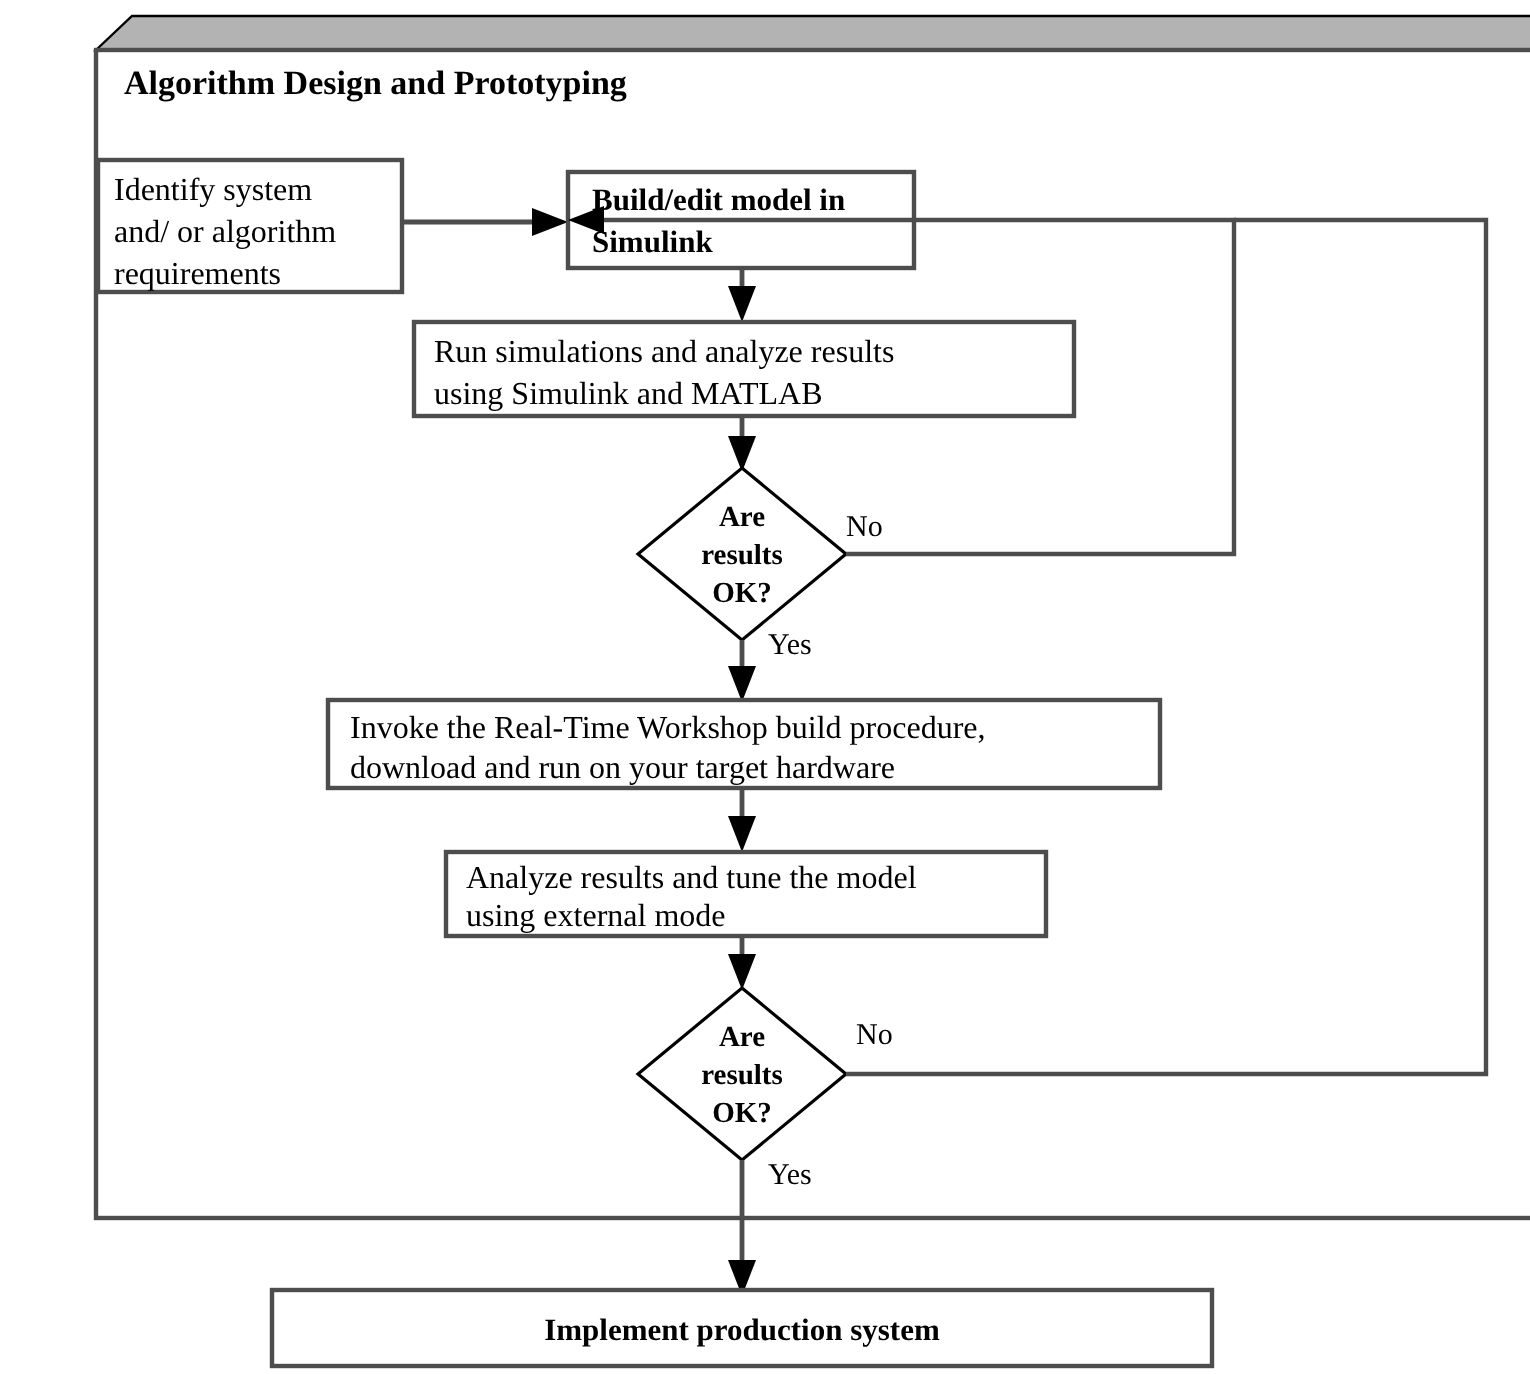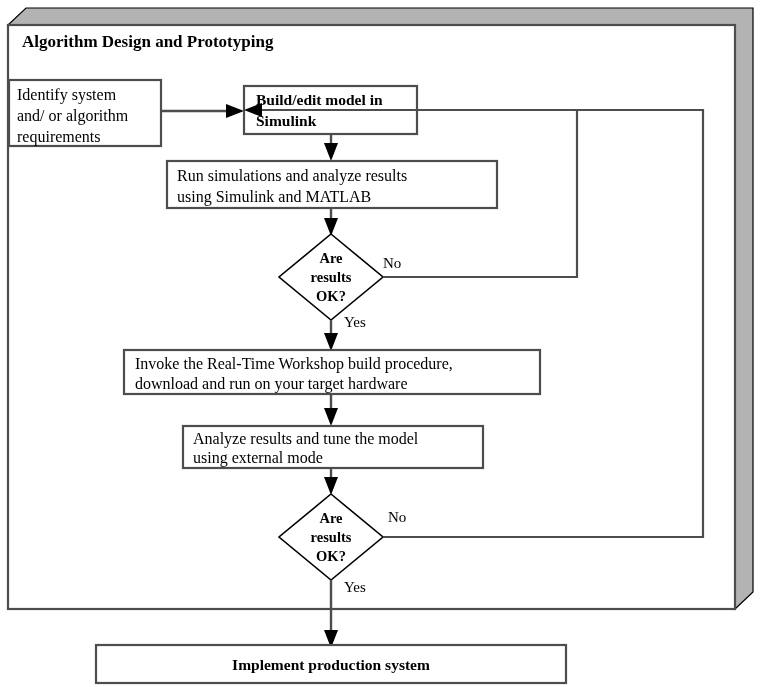--- a/index.html
+++ b/index.html
@@ -10,20 +10,21 @@
   body {
     width: 765px;
     height: 687px;
     font-family: "Liberation Serif", "DejaVu Serif", serif;
     overflow: hidden;
   }
   #stage {
     position: relative;
     width: 660px;
     height: 687px;
+    margin-left: 40px;
   }
   svg.flow {
     position: absolute;
     left: 0;
     top: 0;
     width: 765px;
     height: 687px;
   }
   .node-box {
     fill: #ffffff;

